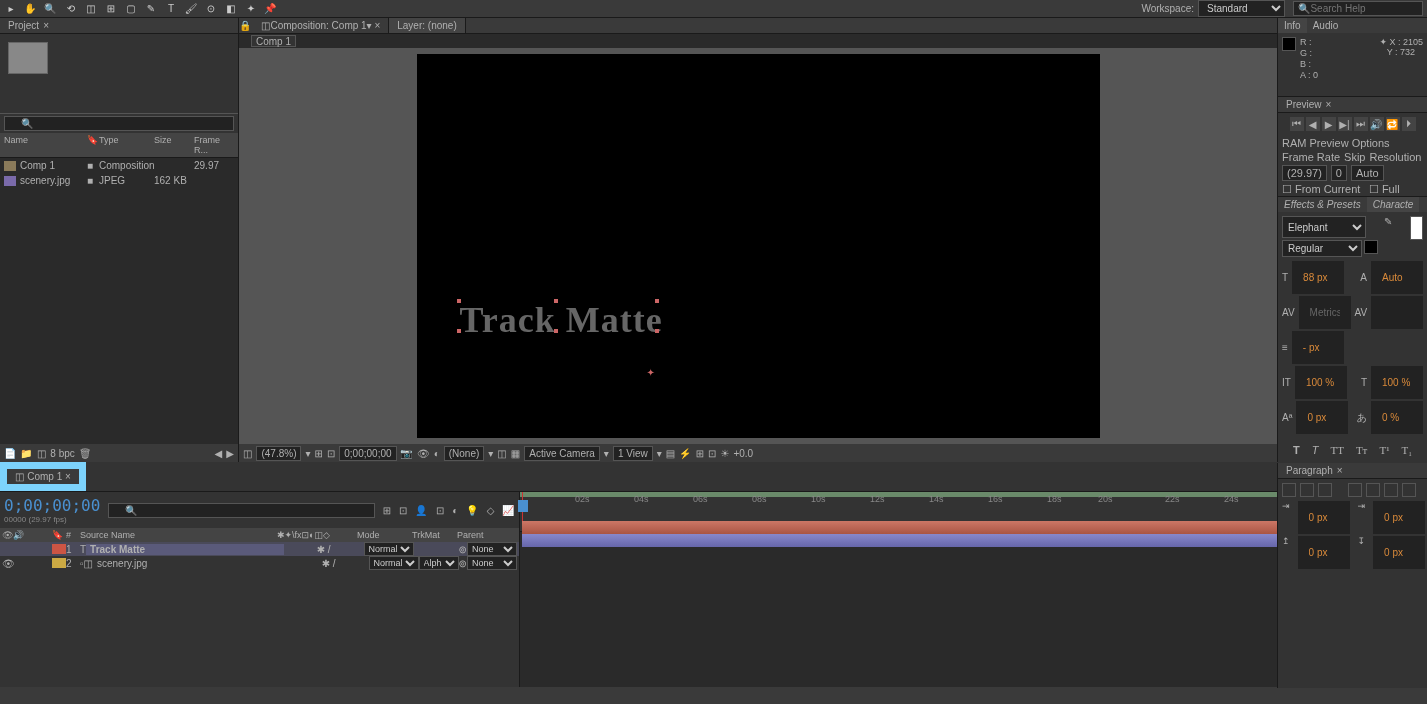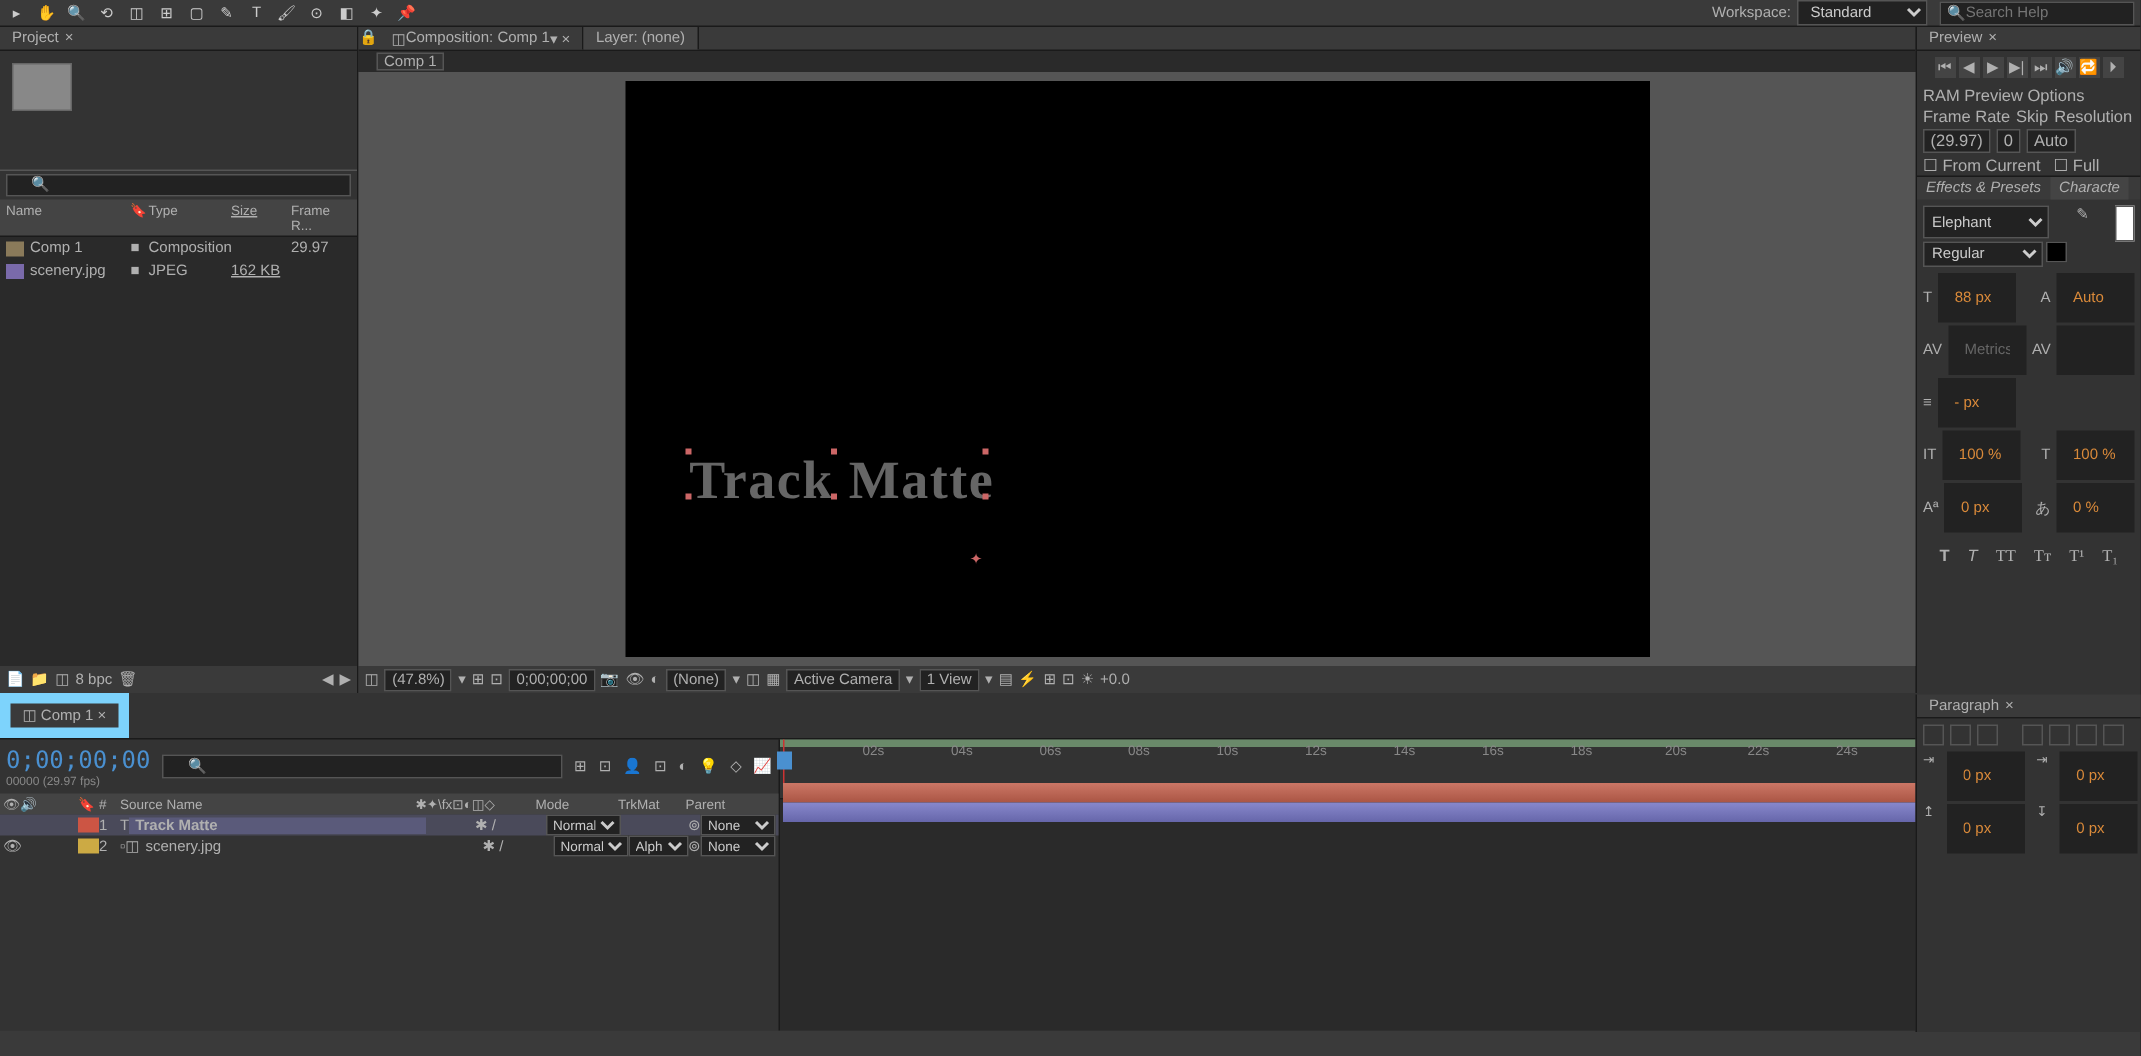--- a/index.html
+++ b/index.html
@@ -18,21 +18,21 @@
     .project-panel { width: 239px; background: #333; border-right: 1px solid #1a1a1a; display: flex; flex-direction: column; }
     .panel-tab { background: #3a3a3a; padding: 2px 8px; border-bottom: 1px solid #1a1a1a; font-size: 10px; display: flex; align-items: center; }
     .panel-tab .close-x { margin-left: 4px; cursor: pointer; }
     .project-thumb-area { height: 80px; padding: 8px; border-bottom: 1px solid #555; }
     .project-thumb { width: 40px; height: 32px; background: #888; border: 1px solid #666; }
     .project-search { padding: 2px 4px; }
     .project-search input { width: 100%; background: #222; border: 1px solid #555; color: #999; padding: 1px 16px; font-size: 10px; }
     .project-list-header { display: flex; background: #444; padding: 2px 4px; border-bottom: 1px solid #1a1a1a; font-size: 9px; }
     .col-name { flex: 1; }
     .col-type { width: 55px; }
-    .col-size { width: 40px; text-decoration: underline; }
+    .col-size { width: 40px; }
     .col-fr { width: 40px; }
     .project-list { flex: 1; background: #2a2a2a; overflow-y: auto; }
     .project-item { display: flex; padding: 2px 4px; align-items: center; font-size: 10px; }
     .item-icon { width: 12px; height: 10px; margin-right: 4px; }
     .icon-comp { background: #8a7a5a; }
     .icon-jpeg { background: #7a6aaa; }
     .project-footer { height: 18px; background: #3a3a3a; display: flex; align-items: center; padding: 0 4px; gap: 4px; }
     
     .comp-panel { flex: 1; background: #333; display: flex; flex-direction: column; }
     .comp-tabs { height: 16px; background: #3a3a3a; display: flex; border-bottom: 1px solid #1a1a1a; }
@@ -234,20 +234,39 @@
       <span>▤</span>
       <span>⚡</span>
       <span>⊞</span>
       <span>⊡</span>
       <span>☀</span>
       <span>+0.0</span>
     </div>
   </div>
 
   <div class="right-panel">
+    <div class="info-panel">
+      <div class="info-tabs">
+        <div class="info-tab active">Info</div>
+        <div class="info-tab">Audio</div>
+      </div>
+      <div class="info-content">
+        <div style="width:14px;height:14px;background:#000;border:1px solid #555;margin-right:4px"></div>
+        <div class="rgb-box">
+          <span>R :</span>
+          <span>G :</span>
+          <span>B :</span>
+          <span>A : 0</span>
+        </div>
+        <div class="xy-box">
+          <div>✦ <span>X : 2105</span></div>
+          <div>&nbsp;&nbsp; <span>Y :   732</span></div>
+        </div>
+      </div>
+    </div>
 
     <div class="preview-panel">
       <div class="panel-tab">
           <span>Preview</span>
           <span class="close-x">×</span>
         </div>
       <div class="preview-controls">
         <span class="preview-btn">⏮</span>
         <span class="preview-btn">◀</span>
         <span class="preview-btn">▶</span>
@@ -398,21 +417,21 @@
         </div>
         <span class="time-mark" style="left:55px">02s</span>
         <span class="time-mark" style="left:114px">04s</span>
         <span class="time-mark" style="left:173px">06s</span>
         <span class="time-mark" style="left:232px">08s</span>
         <span class="time-mark" style="left:291px">10s</span>
         <span class="time-mark" style="left:350px">12s</span>
         <span class="time-mark" style="left:409px">14s</span>
         <span class="time-mark" style="left:468px">16s</span>
         <span class="time-mark" style="left:527px">18s</span>
-        <span class="time-mark" style="left:590px">20s</span>
+        <span class="time-mark" style="left:578px">20s</span>
         <span class="time-mark" style="left:645px">22s</span>
         <span class="time-mark" style="left:704px">24s</span>
       </div>
       <div class="layer-bar bar1"></div>
       <div class="layer-bar bar2"></div>
     </div>
   </div>
 </div>
 
 <div class="paragraph-panel">

